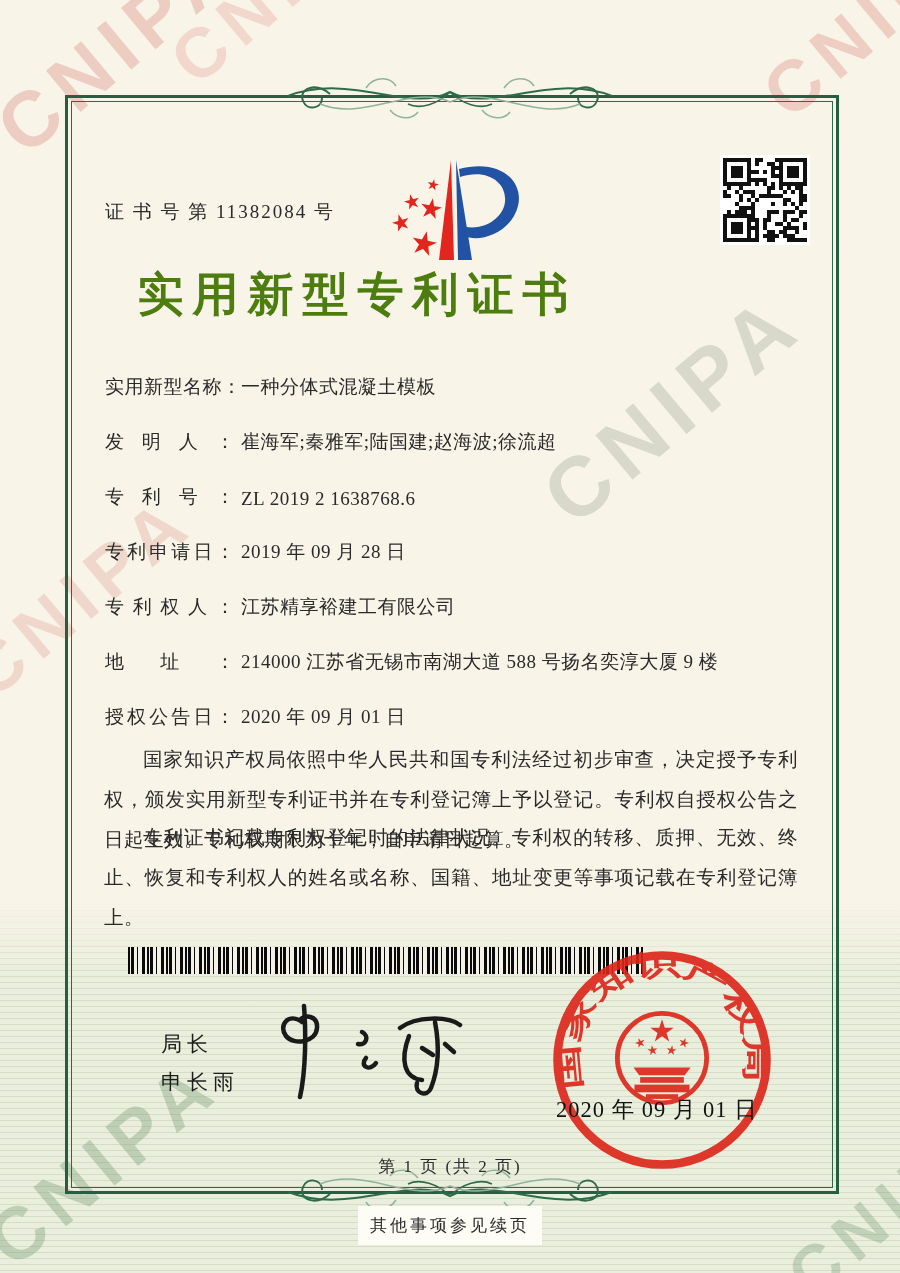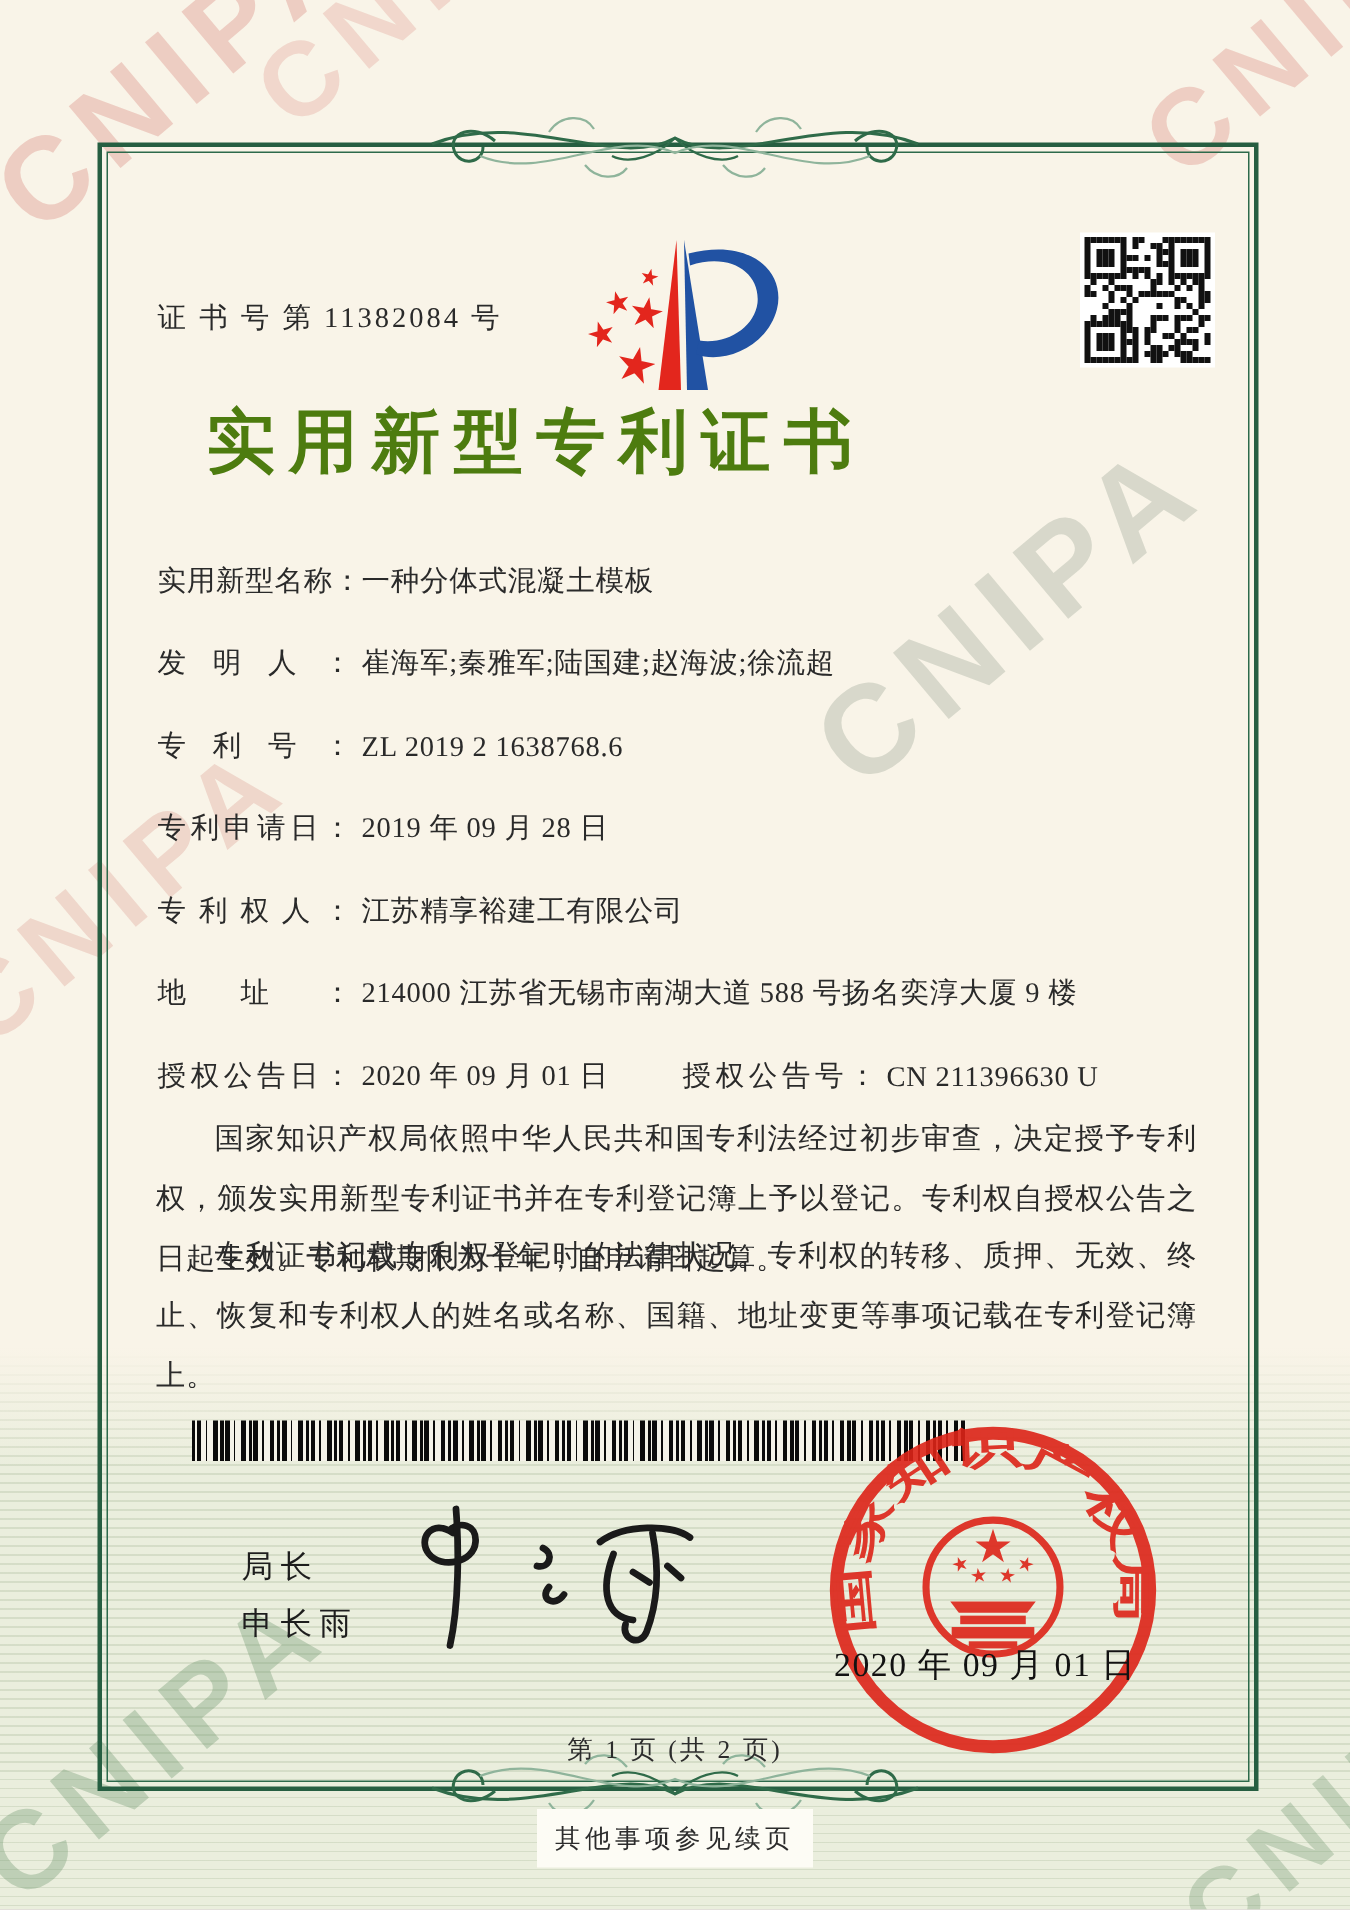--- a/index.html
+++ b/index.html
@@ -571,23 +571,20 @@
   </div>
   <div class="field" style="top:594px;">
     <span class="flabel">专利权人：</span><span class="val">江苏精享裕建工有限公司</span>
   </div>
   <div class="field" style="top:649px;">
     <span class="flabel">地址：</span><span class="val">214000 江苏省无锡市南湖大道 588 号扬名奕淳大厦 9 楼</span>
   </div>
   <div class="field" style="top:704px;">
     <span class="flabel">授权公告日：</span><span class="val">2020 年 09 月 01 日</span>
   </div>
-  <div class="field" style="top:704px;left:455px;">
-    <span class="flabel">授权公告号：</span><span class="val">CN 211396630 U</span>
-  </div>
 
   <div class="para" style="top:740px;">国家知识产权局依照中华人民共和国专利法经过初步审查，决定授予专利权，颁发实用新型专利证书并在专利登记簿上予以登记。专利权自授权公告之日起生效。专利权期限为十年，自申请日起算。</div>
   <div class="para" style="top:818px;">专利证书记载专利权登记时的法律状况。专利权的转移、质押、无效、终止、恢复和专利权人的姓名或名称、国籍、地址变更等事项记载在专利登记簿上。</div>
 
   <div class="barcode"></div>
 
   <svg class="seal" viewBox="0 0 240 240">
     <g stroke="#dd2418" fill="none">
       <circle cx="120" cy="120" r="110" stroke-width="9"></circle>
       <circle cx="120" cy="118" r="47" stroke-width="5"></circle>

